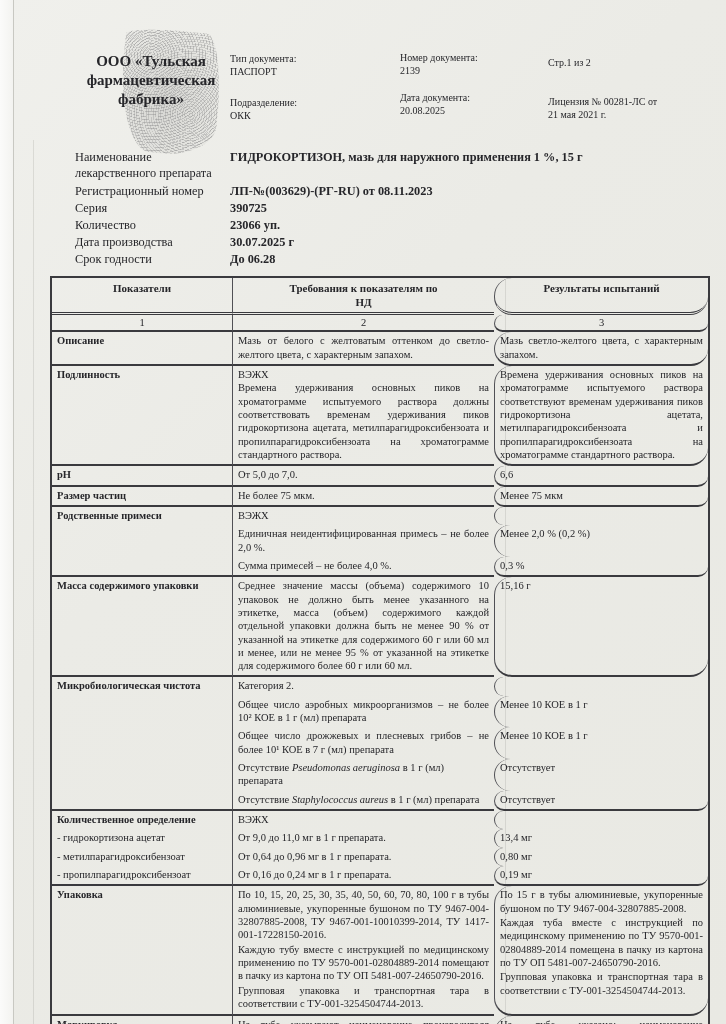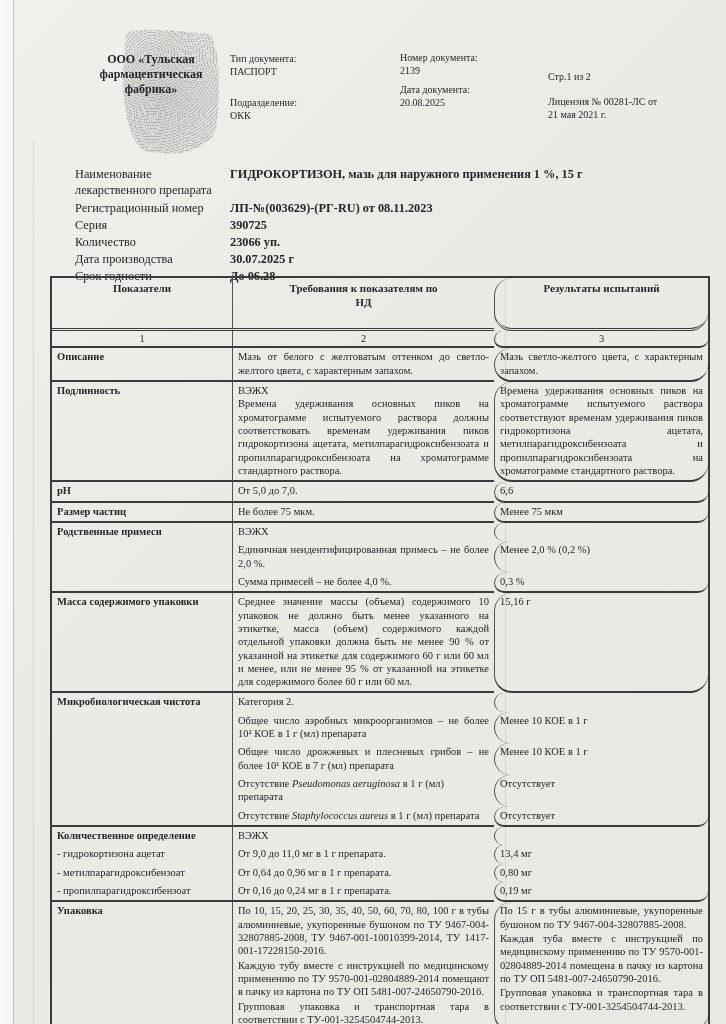--- a/index.html
+++ b/index.html
@@ -23,51 +23,51 @@
     background:
       repeating-radial-gradient(circle at 28% 22%, rgba(95,95,98,.38) 0 .7px, transparent .7px 2.8px),
       repeating-radial-gradient(circle at 72% 66%, rgba(110,110,112,.32) 0 .8px, transparent .8px 2.4px),
       radial-gradient(ellipse at 45% 55%, rgba(150,150,148,.38), rgba(160,160,158,.14) 70%, rgba(160,160,158,.05));
     opacity:.75;
   }
 
   .pre{white-space:pre-line;}
 
   
-  .lh{position:absolute;font-size:12px;line-height:1.25;}
+  .lh{position:absolute;font-size:15px;line-height:1.25;}
   .company{left:55px;top:52px;width:192px;text-align:center;font-weight:bold;}
   .company .addr{font-weight:normal;margin-top:1px;text-align:center;}
   .hcol{position:absolute;font-size:10px;line-height:1.28;}
   .hcol .val{font-weight:normal;}
   .hc1{left:230px;top:53px;}
   .hc2{left:230px;top:97px;}
   .hc3{left:400px;top:52px;}
-  .hc4{left:400px;top:84px;}
-  .hc5{left:548px;top:71px;}
+  .hc4{left:400px;top:92px;}
+  .hc5{left:548px;top:57px;}
   .hc6{left:548px;top:96px;}
 
   
   .pinfo{position:absolute;left:75px;top:150px;width:640px;font-size:12.3px;line-height:1.3;}
   .pinfo .row{display:flex;align-items:flex-start;min-height:17px;}
   .pinfo .lab{width:155px;flex:none;}
   .pinfo .val{font-weight:bold;flex:1;}
-  .pinfo .row.name{margin-bottom:2px;margin-top:17px;}
+  .pinfo .row.name{margin-bottom:2px;}
 
   
   .qtable{
     position:absolute;left:50px;top:276px;width:660px;box-sizing:border-box;
     display:grid;grid-template-columns:180px 262px 214px;
     border:2px solid #3a3a3e;border-bottom:none;
     font-size:10.5px;line-height:1.27;
   }
   .cell{padding:2px 5px 3px;box-sizing:border-box;}
   .c1{grid-column:1;}
   .c2{grid-column:2;border-left:1px solid #505055;}
   .c3{grid-column:3;border-left:1px solid #505055;border-radius:18px;}
-  .hd{font-weight:bold;text-align:center;font-size:11px;padding-top:4px;padding-bottom:18px;border-bottom:3.5px double #3a3a3e;}
+  .hd{font-weight:bold;text-align:center;font-size:11px;padding-top:4px;padding-bottom:2px;border-bottom:3.5px double #3a3a3e;}
   .num{text-align:center;border-bottom:2px solid #3a3a3e;padding:1px 5px;}
   .rb{border-bottom:2px solid #3a3a3e;}
   .lab1{font-weight:bold;}
   .just{text-align:justify;}
   .it{font-style:italic;}
   .para{margin:0 0 1px 0;}
   .span3{grid-row:span 3;}
   .span5{grid-row:span 5;}
 </style>
 </head>

